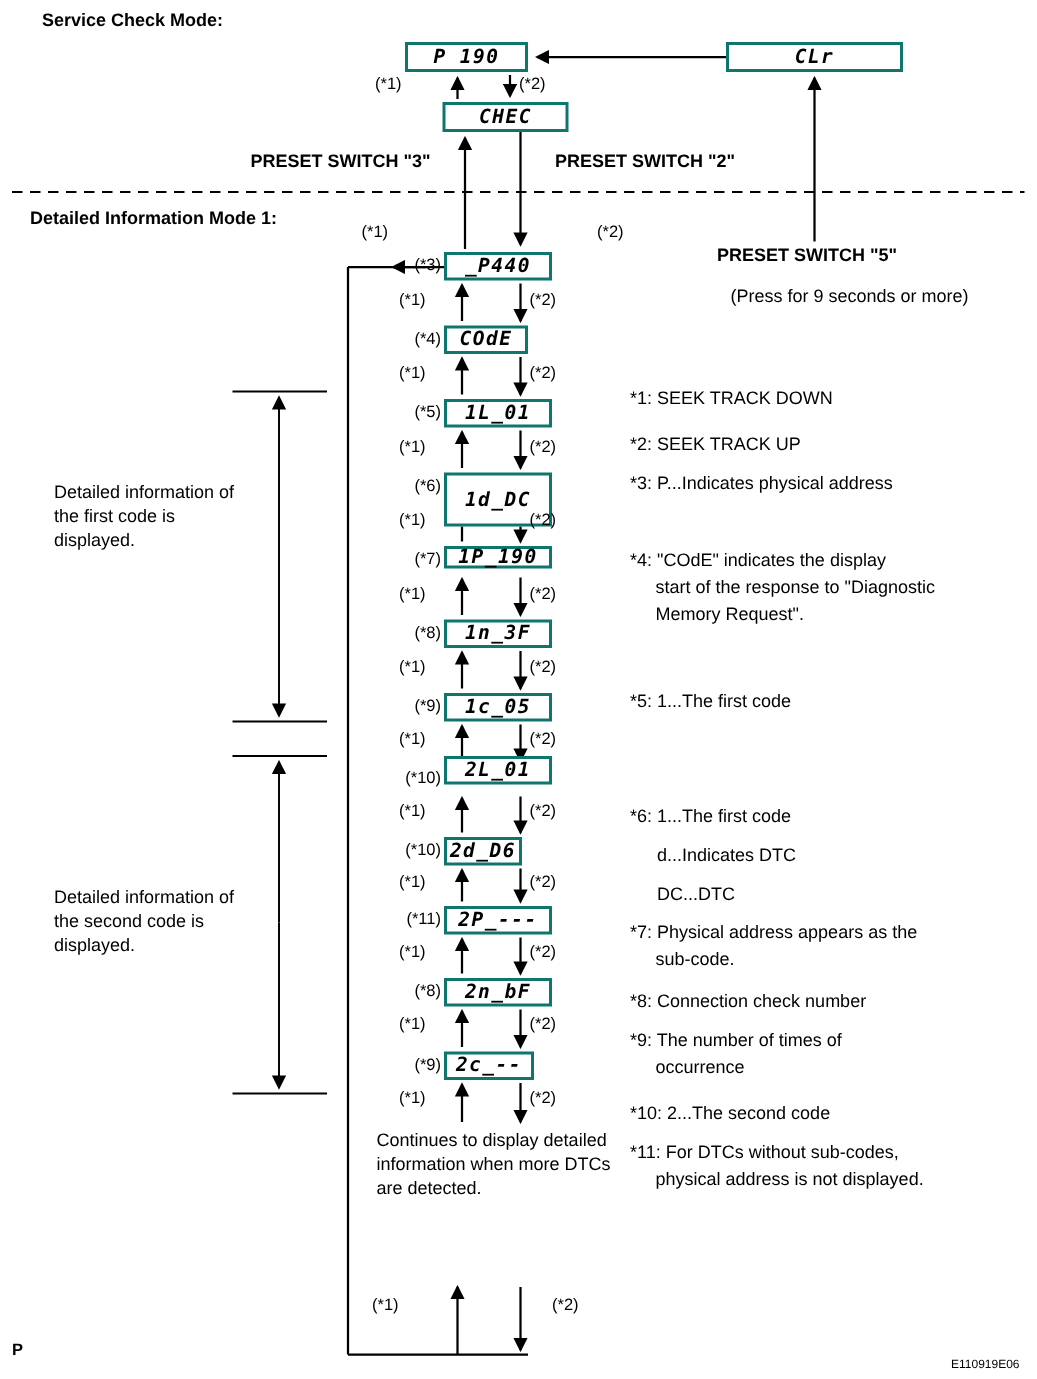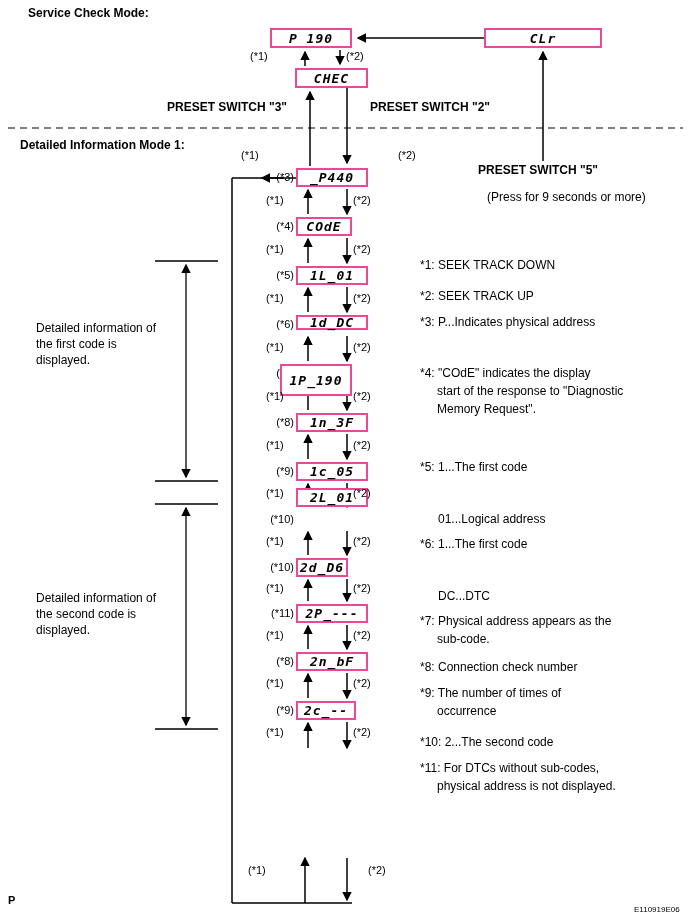--- a/index.html
+++ b/index.html
@@ -3,21 +3,21 @@
 <meta charset="utf-8">
 <style>
   html,body{margin:0;padding:0;background:#fff;}
   .page{position:relative;width:691px;height:919px;background:#ffffff;
         font-family:"Liberation Sans",sans-serif;color:#000;overflow:hidden;}
   .ovl{position:absolute;left:0;top:0;pointer-events:none;}
   .t{position:absolute;font-size:12px;line-height:15px;color:#000;white-space:nowrap;}
   .b{font-weight:bold;}
   .wrap{white-space:pre-line;line-height:16px;}
   .disp{position:absolute;display:flex;align-items:center;justify-content:center;
-        border:2px solid #ec4899;background:#fff;box-sizing:border-box;
+        border:2px solid #0f766e;background:#fff;box-sizing:border-box;
         font-family:"DejaVu Sans Mono",monospace;font-style:italic;font-weight:bold;
         font-size:13px;letter-spacing:1px;}
   .ref{position:absolute;width:36px;text-align:right;font-size:11px;line-height:13px;}
   .sl{position:absolute;font-style:normal;font-size:11px;line-height:13px;}
   .note{position:absolute;left:420px;width:262px;font-size:12px;line-height:18px;
         white-space:pre-line;padding-left:17px;text-indent:-17px;}
   .note.ind{left:438px;width:230px;padding-left:0;text-indent:0;}
   .tiny{font-size:8px;}
 </style>
 </head>
@@ -90,21 +90,21 @@
       <line x1="155" y1="729" x2="218" y2="729"></line>
       <line x1="186" y1="615" x2="186" y2="508" marker-end="url(#ah)"></line>
       <line x1="186" y1="615" x2="186" y2="725" marker-end="url(#ah)"></line>
     </g>
   </svg>
 
   <div class="t b" style="left:28px;top:6px">Service Check Mode:</div>
 
   <div class="disp" style="left:270px;top:28px;width:82px;height:20px">P 190</div>
   <div class="disp" style="left:484px;top:28px;width:118px;height:20px">CLr</div>
-  <div class="disp" style="left:295px;top:68px;width:73px;height:20px">CHEC</div>
+  <div class="disp" style="left:295px;top:68px;width:84px;height:20px">CHEC</div>
 
   <i class="sl" style="left:250px;top:50px">(*1)</i>
   <i class="sl" style="left:346px;top:50px">(*2)</i>
 
   <div class="t b" style="left:167px;top:100px">PRESET SWITCH "3"</div>
   <div class="t b" style="left:370px;top:100px">PRESET SWITCH "2"</div>
 
   <div class="t b" style="left:20px;top:138px">Detailed Information Mode 1:</div>
 
   <div class="t b" style="left:478px;top:163px">PRESET SWITCH "5"</div>
@@ -113,29 +113,29 @@
   <i class="sl" style="left:241px;top:149px">(*1)</i>
   <i class="sl" style="left:398px;top:149px">(*2)</i>
 
   <div class="ref" style="left:258px;top:171px">(*3)</div>
   <div class="disp" style="left:296px;top:168px;width:72px;height:19px">_P440</div>
   <div class="ref" style="left:258px;top:220px">(*4)</div>
   <div class="disp" style="left:296px;top:217px;width:56px;height:19px">COdE</div>
   <div class="ref" style="left:258px;top:269px">(*5)</div>
   <div class="disp" style="left:296px;top:266px;width:72px;height:19px">1L_01</div>
   <div class="ref" style="left:258px;top:318px">(*6)</div>
-  <div class="disp" style="left:296px;top:315px;width:72px;height:15px">1d_DC</div>
+  <div class="disp" style="left:296px;top:315px;width:72px;height:36px">1d_DC</div>
   <div class="ref" style="left:258px;top:367px">(*7)</div>
-  <div class="disp" style="left:280px;top:364px;width:72px;height:32px">1P_190</div>
+  <div class="disp" style="left:296px;top:364px;width:72px;height:15px">1P_190</div>
   <div class="ref" style="left:258px;top:416px">(*8)</div>
   <div class="disp" style="left:296px;top:413px;width:72px;height:19px">1n_3F</div>
   <div class="ref" style="left:258px;top:465px">(*9)</div>
   <div class="disp" style="left:296px;top:462px;width:72px;height:19px">1c_05</div>
   <div class="ref" style="left:258px;top:513px">(*10)</div>
-  <div class="disp" style="left:296px;top:488px;width:72px;height:19px">2L_01</div>
+  <div class="disp" style="left:296px;top:504px;width:72px;height:19px">2L_01</div>
   <div class="ref" style="left:258px;top:561px">(*10)</div>
   <div class="disp" style="left:296px;top:558px;width:52px;height:19px">2d_D6</div>
   <div class="ref" style="left:258px;top:607px">(*11)</div>
   <div class="disp" style="left:296px;top:604px;width:72px;height:19px">2P_---</div>
   <div class="ref" style="left:258px;top:655px">(*8)</div>
   <div class="disp" style="left:296px;top:652px;width:72px;height:19px">2n_bF</div>
   <div class="ref" style="left:258px;top:704px">(*9)</div>
   <div class="disp" style="left:296px;top:701px;width:60px;height:19px">2c_--</div>
 
   <i class="sl" style="left:266px;top:194px">(*1)</i>
@@ -163,33 +163,36 @@
   <i class="sl" style="left:266px;top:726px">(*1)</i>
   <i class="sl" style="left:353px;top:726px">(*2)</i>
 
   <div class="t wrap" style="left:36px;top:320px;white-space:pre-line">Detailed information of
 the first code is
 displayed.</div>
   <div class="t wrap" style="left:36px;top:590px;white-space:pre-line">Detailed information of
 the second code is
 displayed.</div>
 
+  <div class="t wrap" style="left:251px;top:752px;white-space:pre-line">Continues to display detailed
+information when more DTCs
+are detected.</div>
 
   <i class="sl" style="left:248px;top:864px">(*1)</i>
   <i class="sl" style="left:368px;top:864px">(*2)</i>
 
   <div class="note" style="top:256px">*1: SEEK TRACK DOWN</div>
   <div class="note" style="top:287px">*2: SEEK TRACK UP</div>
   <div class="note" style="top:313px">*3: P...Indicates physical address</div>
   <div class="note" style="top:364px">*4: "COdE" indicates the display
 start of the response to "Diagnostic
 Memory Request".</div>
   <div class="note" style="top:458px">*5: 1...The first code</div>
-  <div class="note ind" style="top:510px">01...Logical address</div>
   <div class="note" style="top:535px">*6: 1...The first code</div>
+  <div class="note ind" style="top:561px">d...Indicates DTC</div>
   <div class="note ind" style="top:587px">DC...DTC</div>
   <div class="note" style="top:612px">*7: Physical address appears as the
 sub-code.</div>
   <div class="note" style="top:658px">*8: Connection check number</div>
   <div class="note" style="top:684px">*9: The number of times of
 occurrence</div>
   <div class="note" style="top:733px">*10: 2...The second code</div>
   <div class="note" style="top:759px">*11: For DTCs without sub-codes,
 physical address is not displayed.</div>
 

